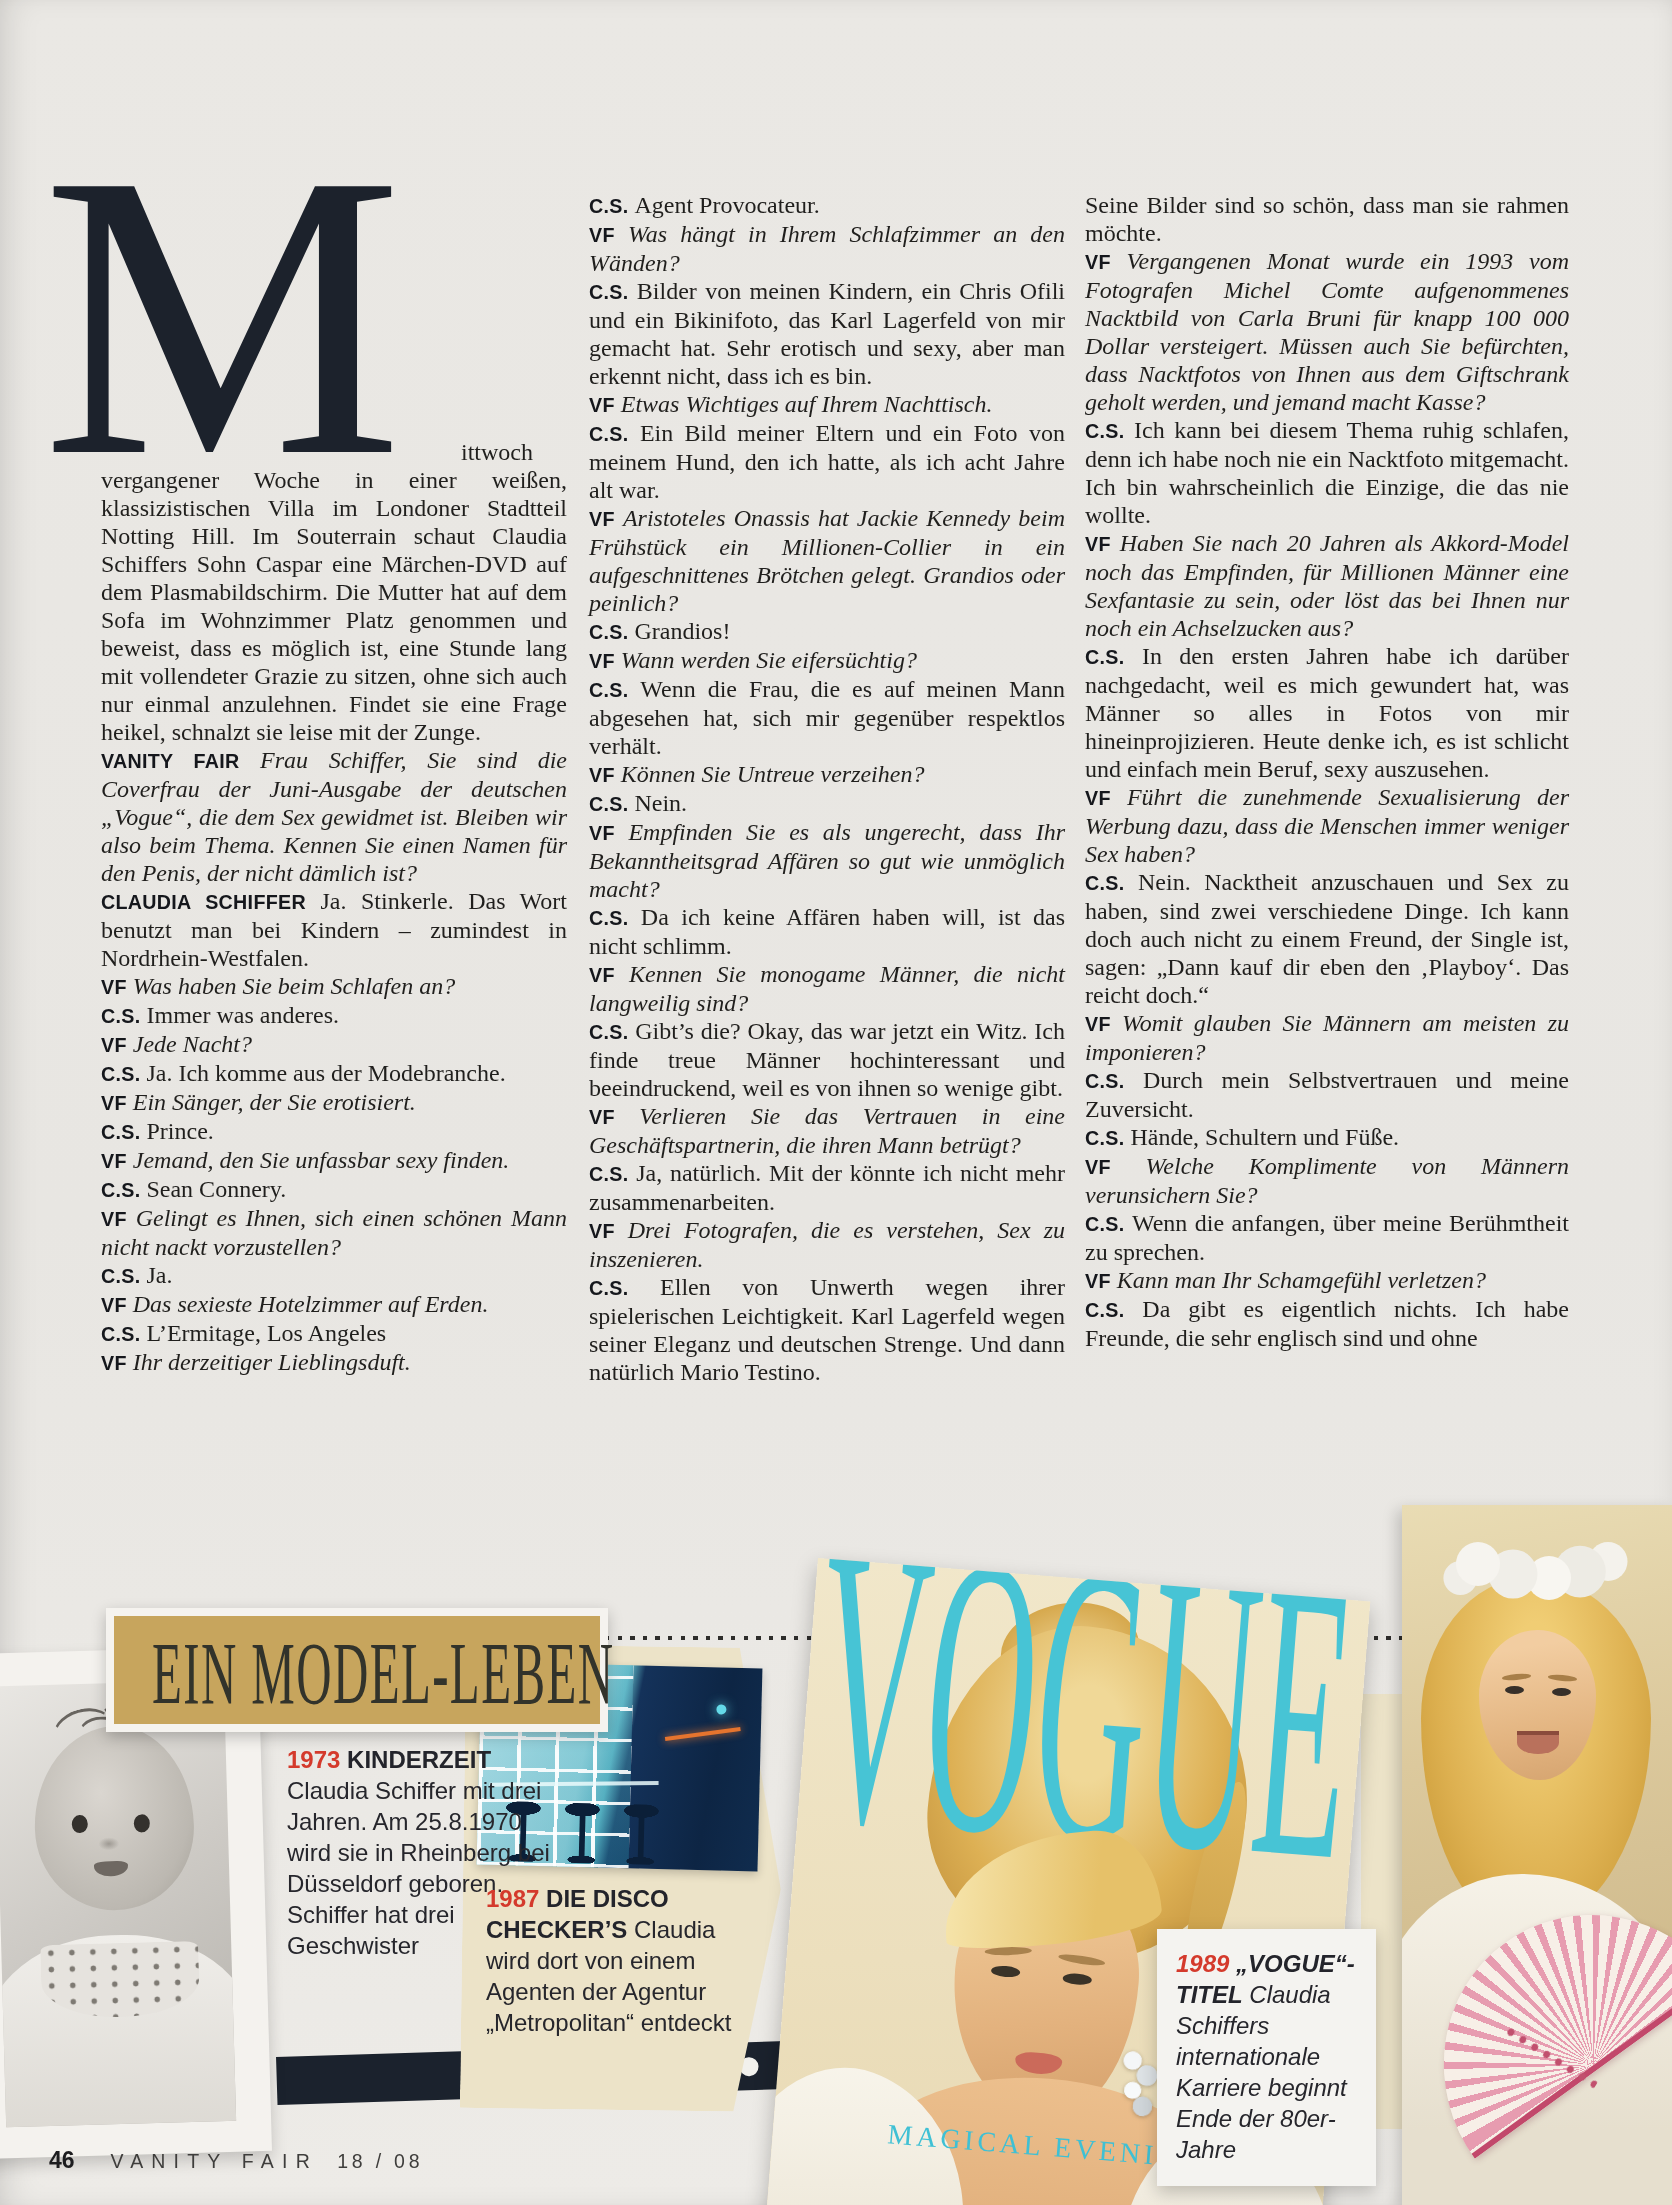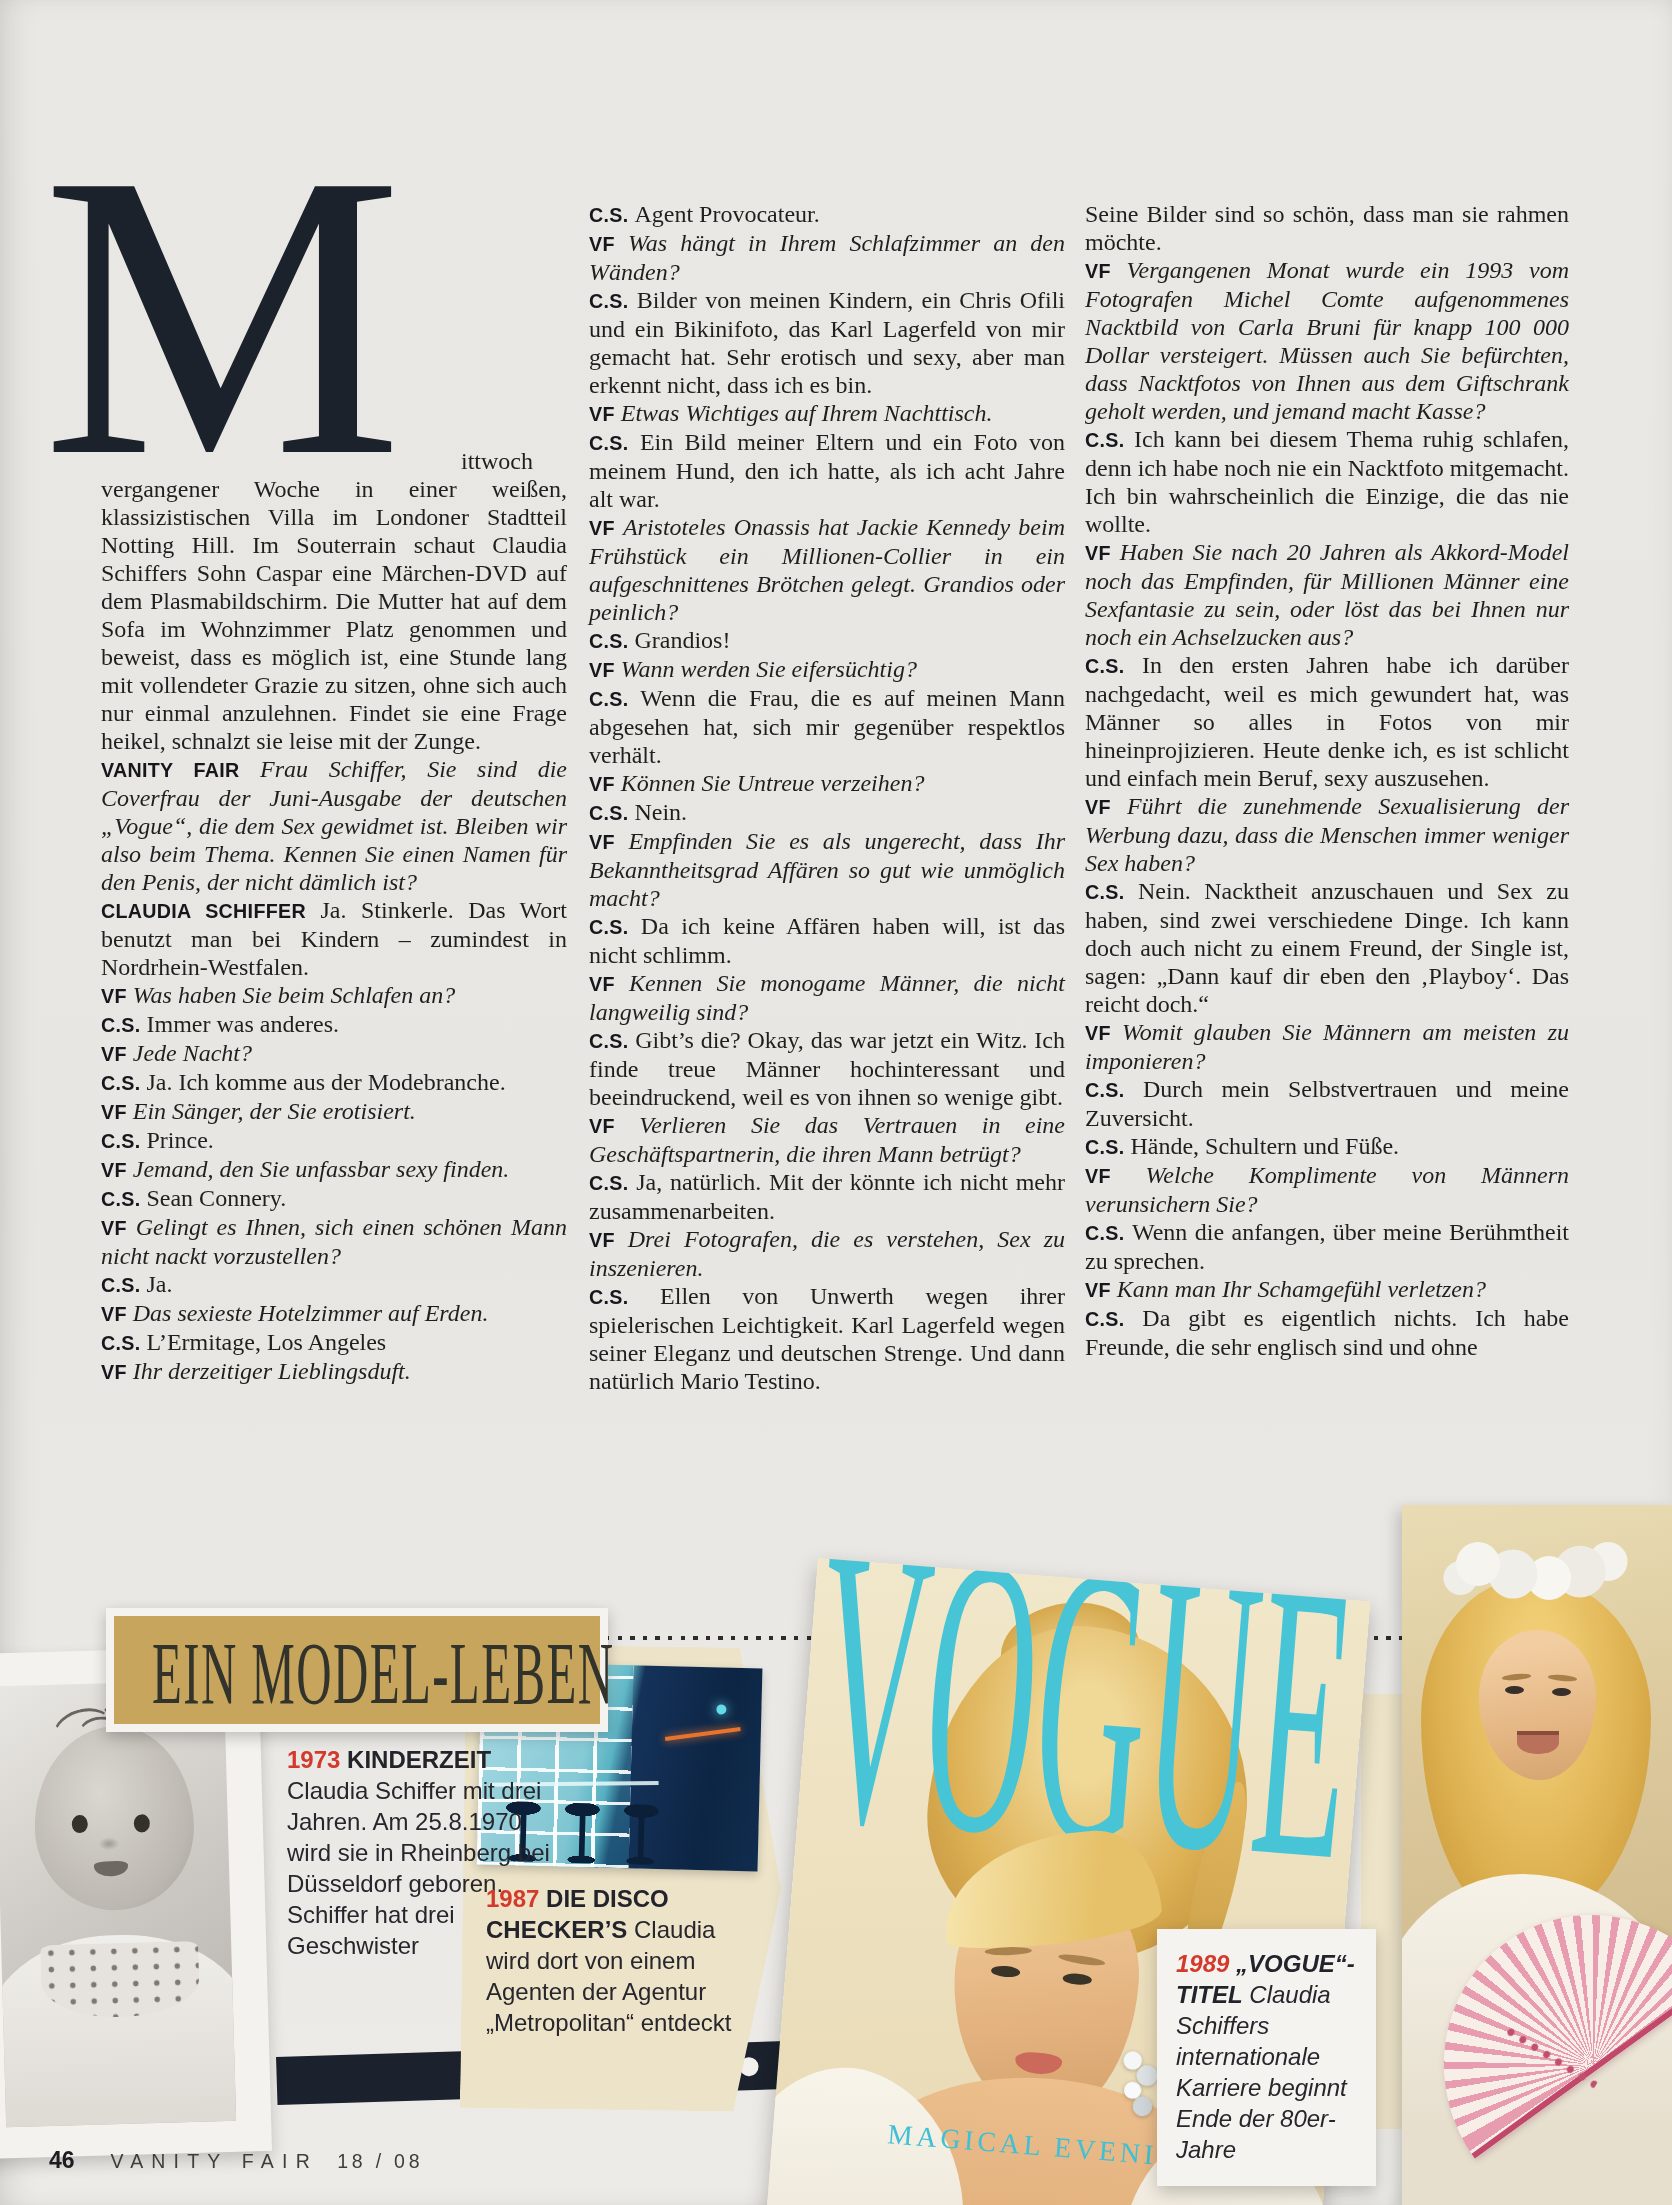--- a/index.html
+++ b/index.html
@@ -5,21 +5,21 @@
   html,body{margin:0;padding:0;background:#cfccc7;}
   #page{position:relative;width:1673px;height:2205px;overflow:hidden;
         background:linear-gradient(180deg,#eae8e4 0%,#e8e6e2 55%,#edebe7 100%);
         font-family:"Liberation Serif",serif;color:#201f1d;}
   #page::after{content:"";position:absolute;inset:0;pointer-events:none;
         box-shadow:inset 17.6px 0 38px -19px rgba(0,0,0,.18), inset -12.6px 0 31.5px -22px rgba(0,0,0,.12);}
 
   
   .dropcap{position:absolute;left:42px;top:112px;font-size:406px;line-height:1;
         color:#1c222c;z-index:2;}
-  .col{position:absolute;top:200px;font-size:24px;line-height:28px;text-align:justify;z-index:2;}
+  .col{position:absolute;top:191px;font-size:24px;line-height:28px;text-align:justify;z-index:2;}
   #col-0{left:101px;width:466px;}
   #col-1{left:589px;width:476px;}
   #col-2{left:1085px;width:484px;}
   .entry{margin:0;}
   .entry.intro{padding-top:247px;text-indent:360px;}
   .entry.q{font-style:italic;}
   .speaker{font-family:"Liberation Sans",sans-serif;font-weight:700;font-style:normal;
         font-size:0.82em;letter-spacing:0.3px;color:#15171c;}
 
   

